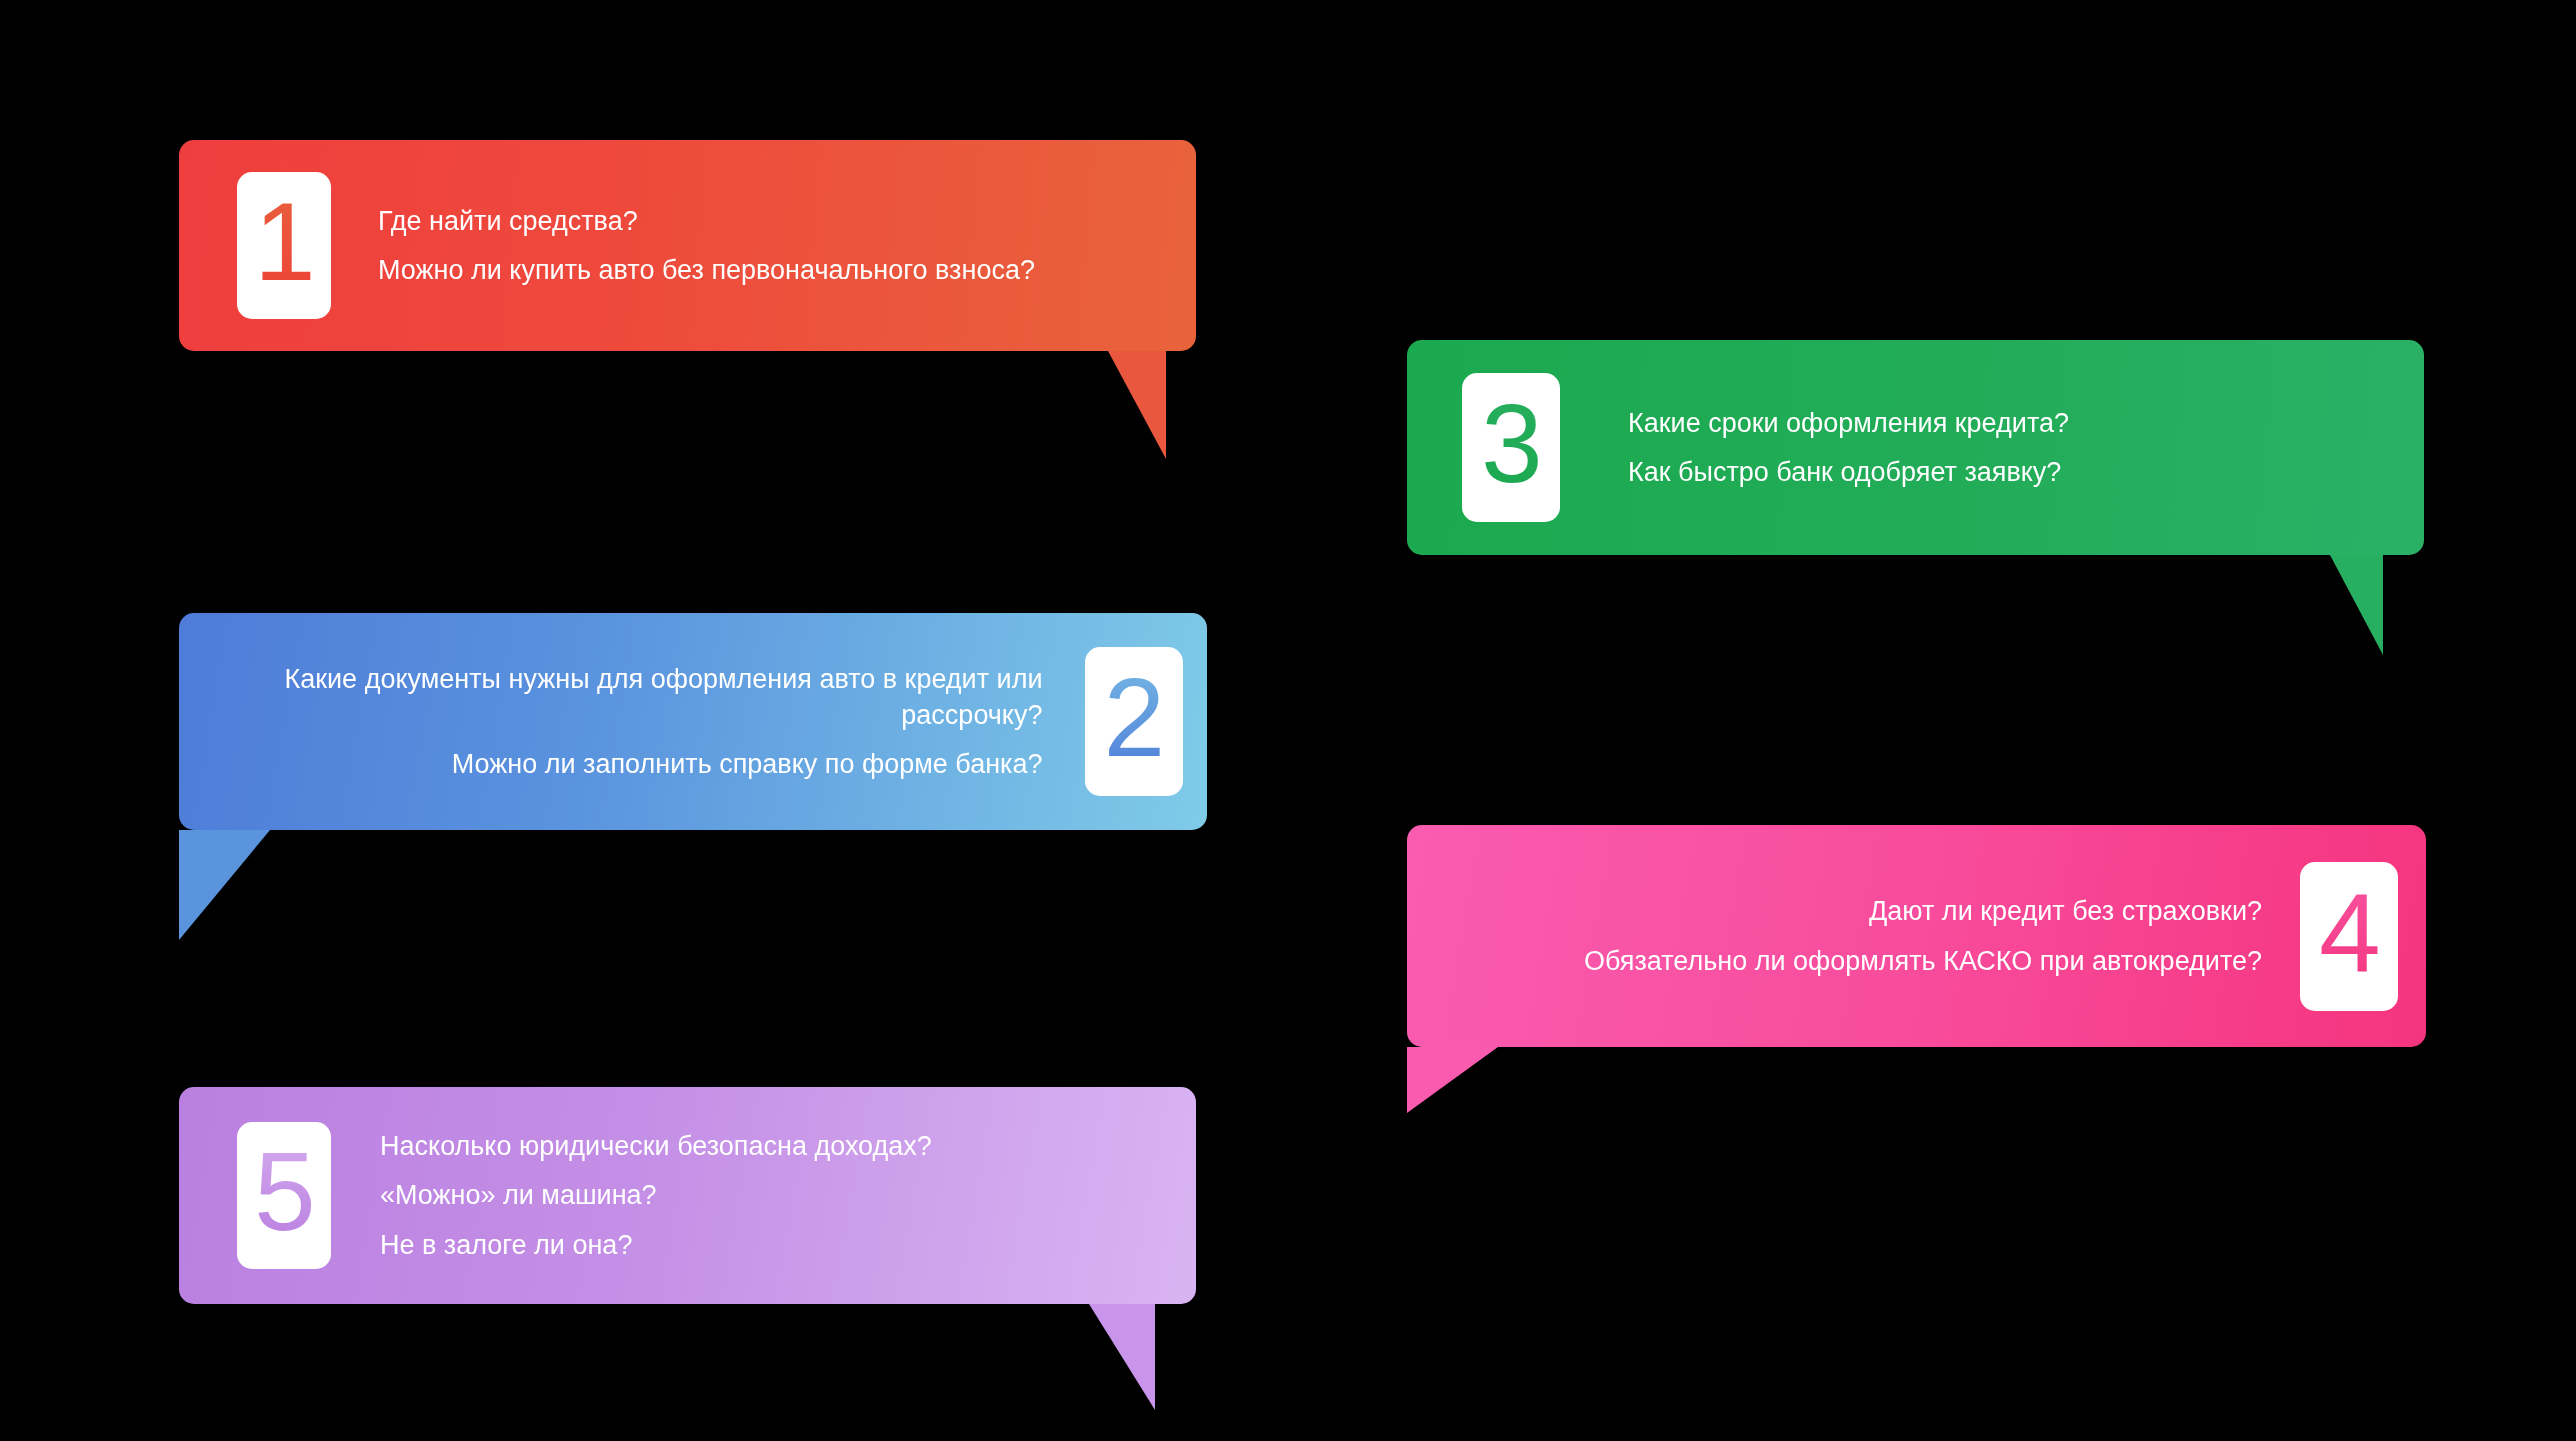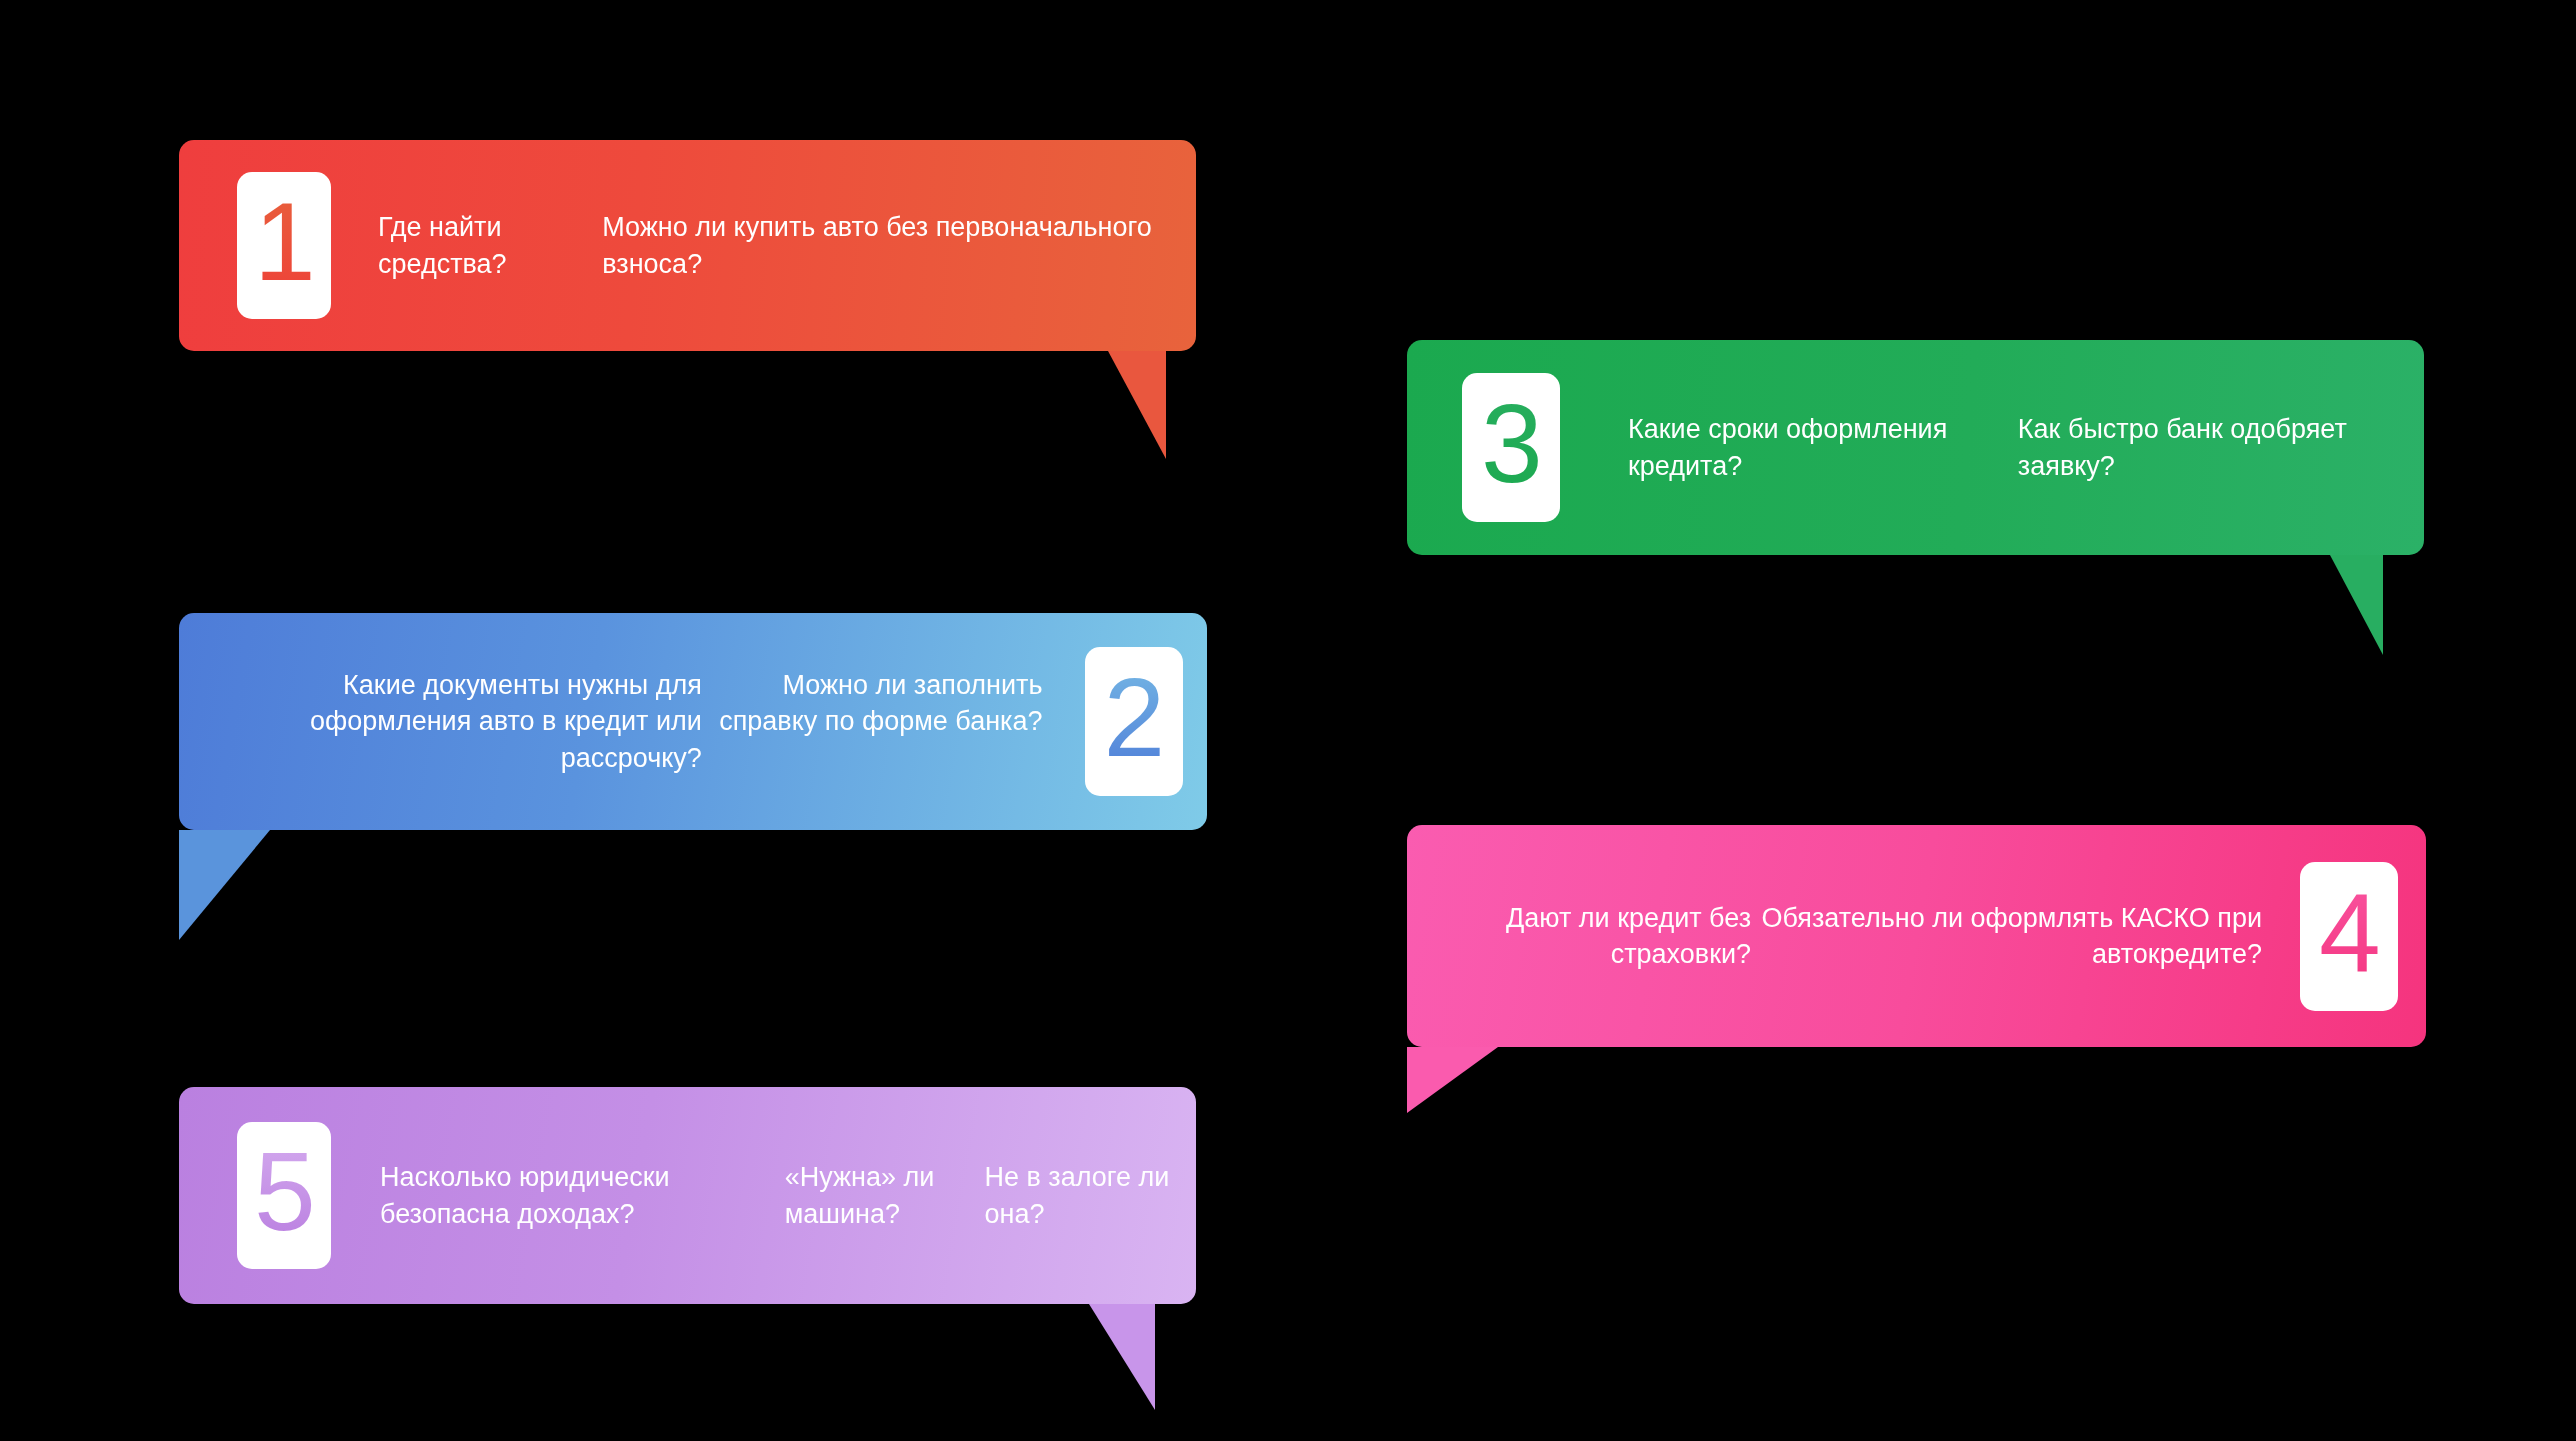--- a/index.html
+++ b/index.html
@@ -42,21 +42,21 @@
     background-clip:text;
     color:transparent;
     display:block;
     padding-bottom:5.7px;
   }
 
   
   .lines{
     flex:1 1 auto;
     display:flex;
-    flex-direction:row;
+    flex-direction:column;
     justify-content:center;
   }
   .lines .line{
     color:#ffffff;
     font-size:27px;
     line-height:1.34;
     margin:6.6px 0;
     white-space:pre-line;
   }
   .align-left .line{text-align:left;}
@@ -193,19 +193,19 @@
     </div>
   </div>
 
   <div class="tail" id="tail-5"></div>
   <div class="bubble num-left align-left" id="bubble-5">
     <div class="numplate">
       <span class="num">5</span>
     </div>
     <div class="lines">
       <div class="line">Насколько юридически безопасна доходах?</div>
-      <div class="line">«Нужна» ли машина?</div>
+      <div class="line">«Можно» ли машина?</div>
       <div class="line">Не в залоге ли она?</div>
     </div>
   </div>
 
 </div>
 
 
 </body></html>

